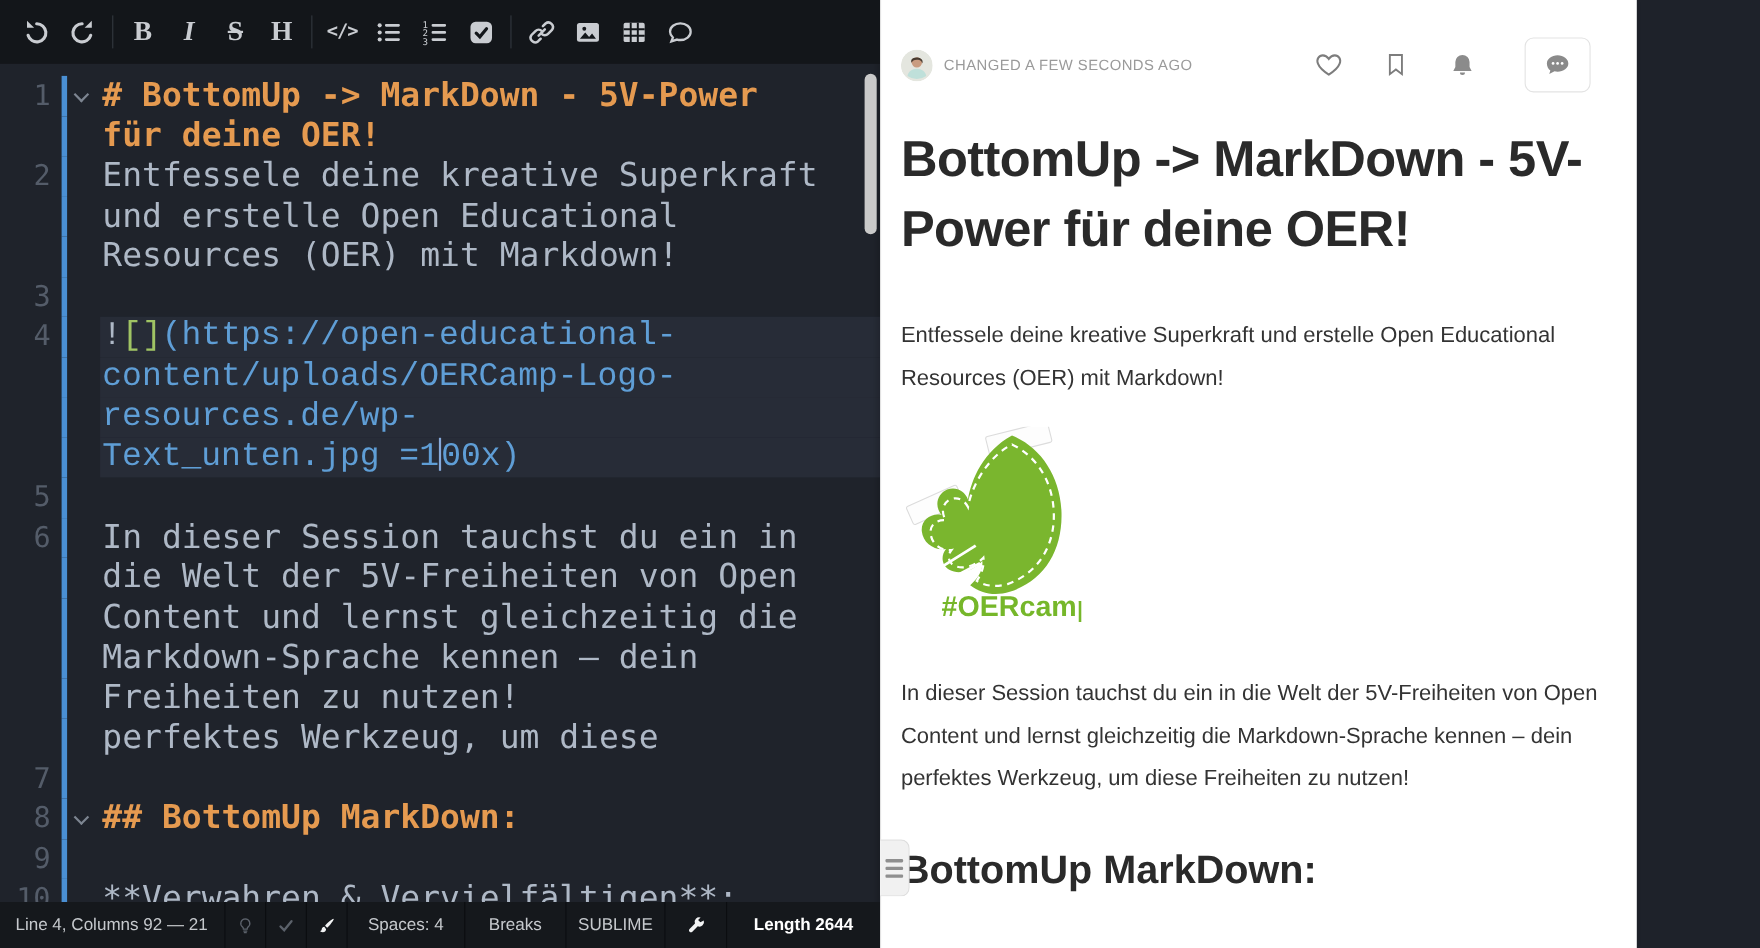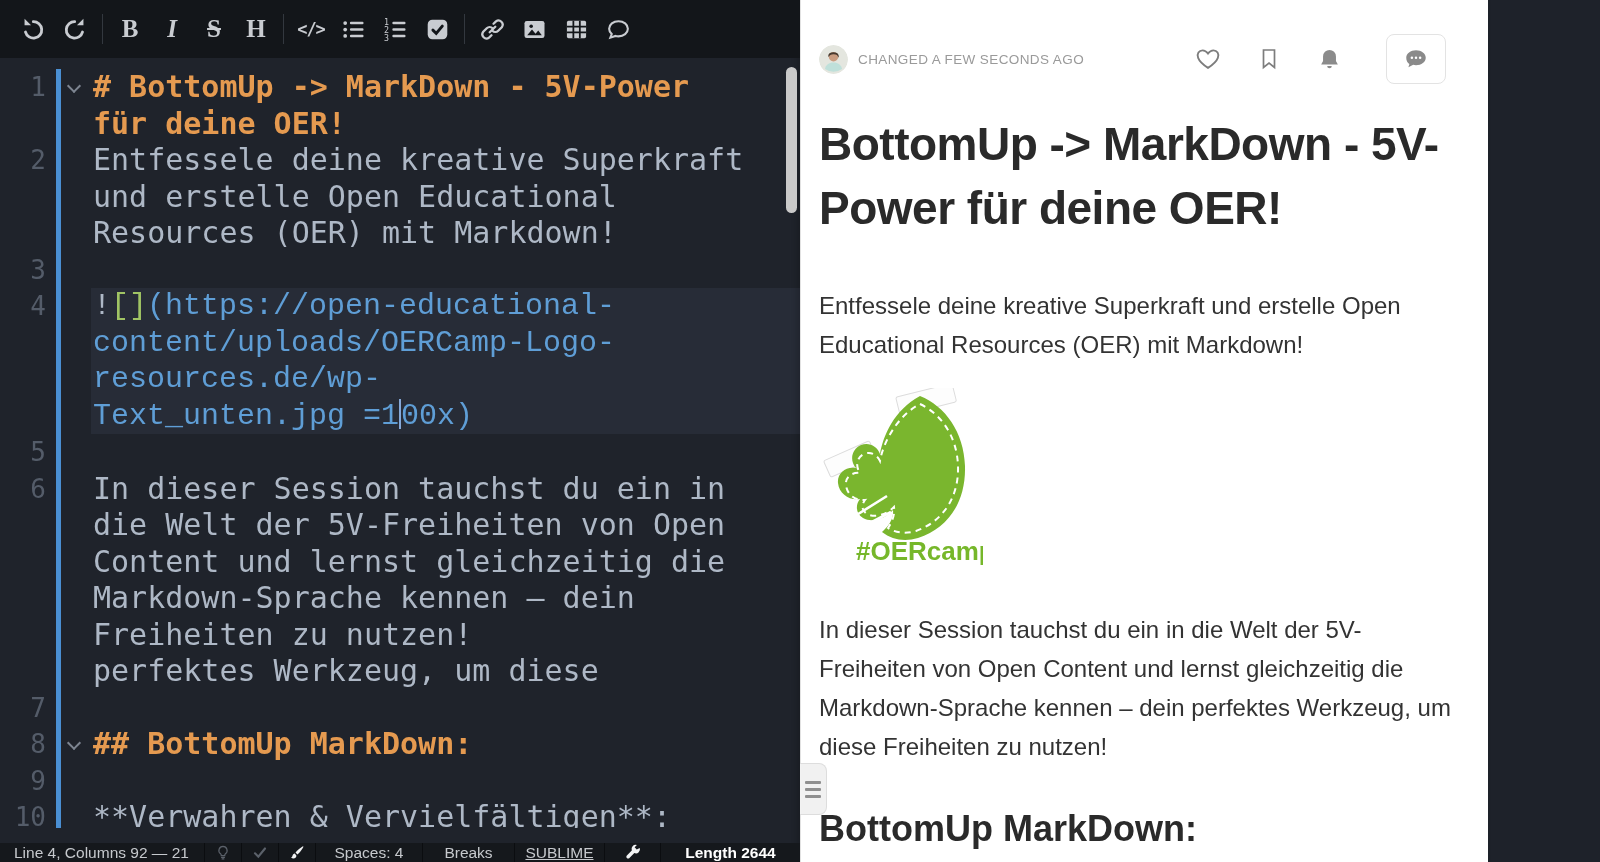--- a/index.html
+++ b/index.html
@@ -35,21 +35,21 @@
   .ed-text-wrap { flex:1; padding-left:2px; }
   .tok-head { color:#e59a50; font-weight:bold; }
   .tok-txt  { color:#aeb8c6; }
   .tok-link { color:#5f9ed6; }
   .tok-green{ color:#a0c464; }
   .caret { display:inline-block; width:2px; height:30px; background:#86a9d9; vertical-align:-5px; }
 
   .ed-scrollthumb { position:absolute; right:3px; top:67px; width:11px; height:146px;
                     background:#c9c9c9; border-radius:6px; z-index:6; }
 
-  .statusbar { position:absolute; left:0; bottom:0; width:800px; height:19px; background:#15181c;
+  .statusbar { position:absolute; left:0; bottom:0; width:800px; height:42px; background:#15181c;
                display:flex; align-items:stretch; z-index:7; color:#c6c9cd; font-size:15.5px; }
   .sb-cell { display:flex; align-items:center; justify-content:center; border-right:1px solid #0b0d10;
              padding:0 10px; white-space:nowrap; overflow:hidden; }
   .sb-cell.pos { width:205px; justify-content:flex-start; padding-left:14px; }
   .sb-cell.icon { width:37px; color:#5b616a; }
   .sb-cell.icon.bright { color:#f2f3f4; }
   .sb-cell.len { flex:1; font-weight:bold; color:#ffffff; border-right:none; }
 
   
   .preview-pane { position:relative; width:688px; height:862px; background:#ffffff;
@@ -60,21 +60,21 @@
   .pv-avatar { width:29px; height:29px; border-radius:50%; overflow:hidden; flex:none; }
   .pv-changed { margin-left:10px; font-size:13.5px; letter-spacing:.4px; color:#9a9a9a; flex:1; }
   .pv-actions { display:flex; align-items:center; gap:36px; margin-right:22px; }
   .pv-icon { color:#7d7d7d; cursor:pointer; display:flex; }
   .pv-icon.dark { color:#8b8b8b; }
   .pv-comment-btn { width:60px; height:50px; border:1px solid #e3e3e3; border-radius:8px;
                     display:flex; align-items:center; justify-content:center; color:#8a8a8a;
                     background:#fff; cursor:pointer; margin-left:8px; }
   .pv-h1 { margin-top:38px; font-size:46px; line-height:64px; font-weight:bold; color:#2a2a2a;
            max-width:660px; letter-spacing:-.5px; }
-  .pv-p  { margin-top:46px; font-size:24px; line-height:39px; color:#333; max-width:648px; }
+  .pv-p  { margin-top:46px; font-size:20px; line-height:39px; color:#333; max-width:648px; }
   .pv-p2 { margin-top:38px; }
   .pv-logo { margin-top:24px; margin-left:4px; width:160px; }
   .pv-h2 { margin-top:42px; font-size:36px; font-weight:bold; color:#2a2a2a; }
 
   .pane-handle { position:absolute; left:800px; top:763px; width:27px; height:52px; background:#f1f1f1;
                  border:1px solid #ddd; border-left:none; border-radius:0 8px 8px 0; z-index:9;
                  display:flex; flex-direction:column; justify-content:center; gap:4px; padding:0 5px; cursor:pointer; }
   .pane-handle i { display:block; height:3px; background:#8f8f8f; border-radius:1px; }
 </style>
 </head>
@@ -209,21 +209,21 @@
           </svg>
         </div>
         <div class="sb-cell icon bright">
           <svg viewBox="0 0 24 24" width="19" height="19" fill="currentColor">
             <path d="M21 2.6c-3.2 1.6-9 6.4-11.2 9.5l2.8 2.8C15.7 12.7 20 6.8 21.7 3.4z"></path>
             <path d="M8.8 13.4c-1.9 0-3.4 1.5-3.6 3.4-.1 1.3-.9 2.1-2.2 2.7 1 1 2.4 1.5 3.8 1.5 2.4 0 4.2-1.8 4.4-4.1z"></path>
           </svg>
         </div>
         <div class="sb-cell" style="width: 107px;">Spaces: 4</div>
         <div class="sb-cell" style="width: 92px;">Breaks</div>
-        <div class="sb-cell" style="width: 90px; text-decoration: underline;">SUBLIME</div>
+        <div class="sb-cell" style="width: 90px;">SUBLIME</div>
         <div class="sb-cell icon bright" style="width: 56px;">
           <svg viewBox="0 0 24 24" width="19" height="19" fill="currentColor">
             <path d="M21.2 6.2a5.2 5.2 0 0 1-6.9 6.5l-6.5 6.5a2.3 2.3 0 0 1-3.2-3.2l6.5-6.5A5.2 5.2 0 0 1 17.6 2.6l-2.9 2.9 2.6 2.6z"></path>
           </svg>
         </div>
         <div class="sb-cell len">Length 2644</div>
       </div>
   </div>
 
   <div class="preview-pane">

